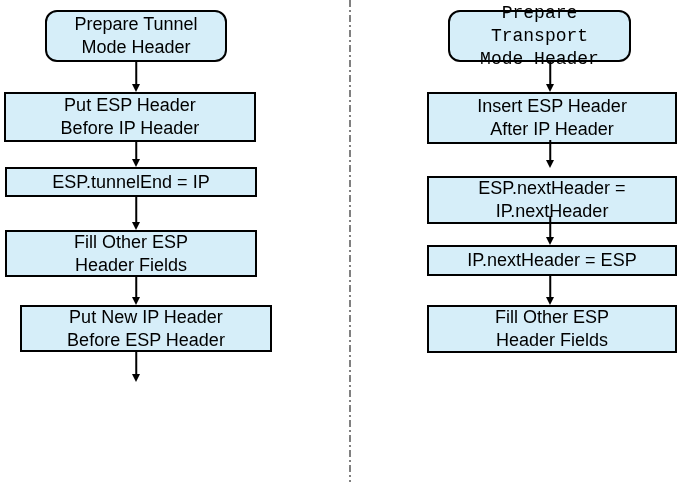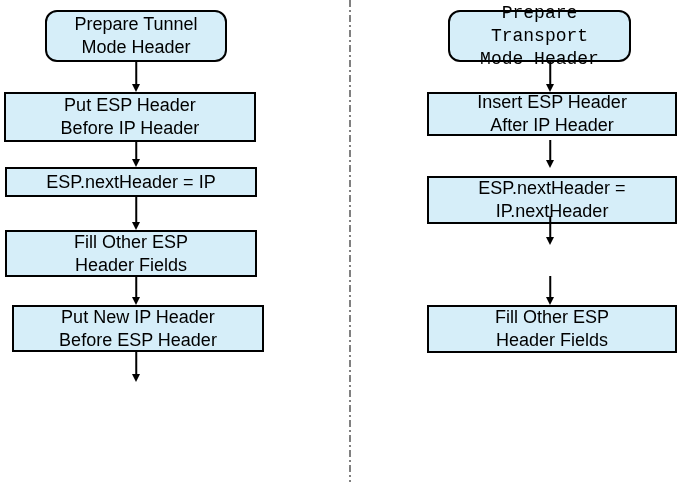--- a/index.html
+++ b/index.html
@@ -81,51 +81,52 @@
   <div class="node terminator" style="left:45px; top:10px; width:182px; height:52px;">Prepare Tunnel
 Mode Header</div>
 
   <div class="arrow" style="left:130px; top:62px; height:30px;"></div>
 
   <div class="node" style="left:4px; top:92px; width:252px; height:50px;">Put ESP Header
 Before IP Header</div>
 
   <div class="arrow" style="left:130px; top:142px; height:25px;"></div>
 
-  <div class="node" style="left:5px; top:167px; width:252px; height:30px;">ESP.nextHeader = IP</div>
+  <div class="node" style="left:5px; top:167px; width:252px; height:30px;">ESP.tunnelEnd = IP</div>
 
   <div class="arrow" style="left:130px; top:197px; height:33px;"></div>
 
   <div class="node" style="left:5px; top:230px; width:252px; height:47px;">Fill Other ESP
 Header Fields</div>
 
   <div class="arrow" style="left:130px; top:277px; height:28px;"></div>
 
-  <div class="node" style="left:12px; top:305px; width:252px; height:47px;">Put New IP Header
+  <div class="node" style="left:20px; top:305px; width:252px; height:47px;">Put New IP Header
 Before ESP Header</div>
 
   <div class="arrow" style="left:130px; top:352px; height:30px;"></div>
 
 
   <div class="divider"></div>
 
   <div class="node terminator" style="left:448px; top:10px; width:183px; height:52px;font-family:Liberation Mono, monospace;">Prepare Transport
 Mode Header</div>
 
   <div class="arrow" style="left:544px; top:62px; height:30px;"></div>
 
-  <div class="node" style="left:427px; top:92px; width:250px; height:44px;">Insert ESP Header
+  <div class="node" style="left:427px; top:92px; width:250px; height:52px;">Insert ESP Header
 After IP Header</div>
 
   <div class="arrow" style="left:544px; top:140px; height:28px;"></div>
 
   <div class="node" style="left:427px; top:176px; width:250px; height:48px;">ESP.nextHeader =
 IP.nextHeader</div>
 
   <div class="arrow" style="left:544px; top:216px; height:29px;"></div>
 
+  <div class="node" style="left:427px; top:245px; width:250px; height:31px;">IP.nextHeader = ESP</div>
 
   <div class="arrow" style="left:544px; top:276px; height:29px;"></div>
 
   <div class="node" style="left:427px; top:305px; width:250px; height:48px;">Fill Other ESP
 Header Fields</div>
 
 </div>
 
 </body></html>

